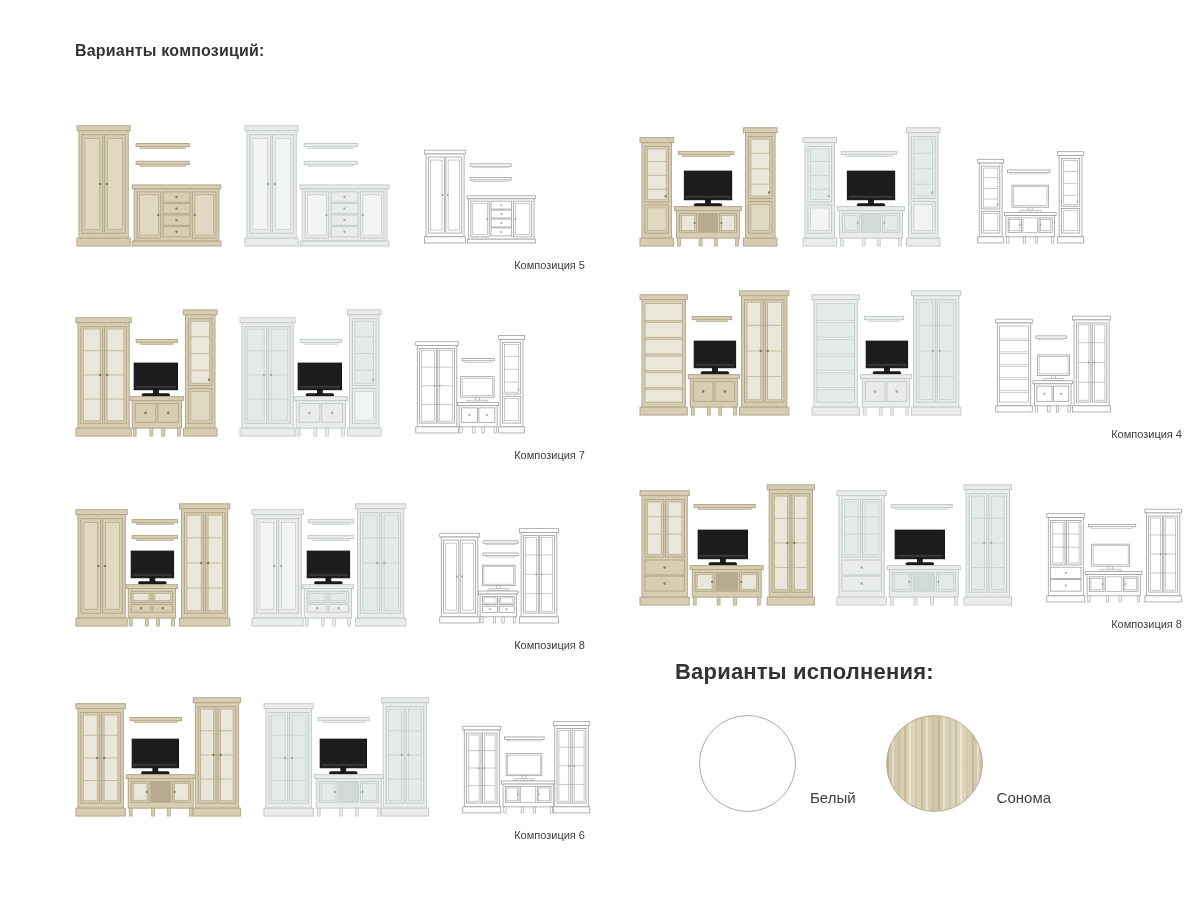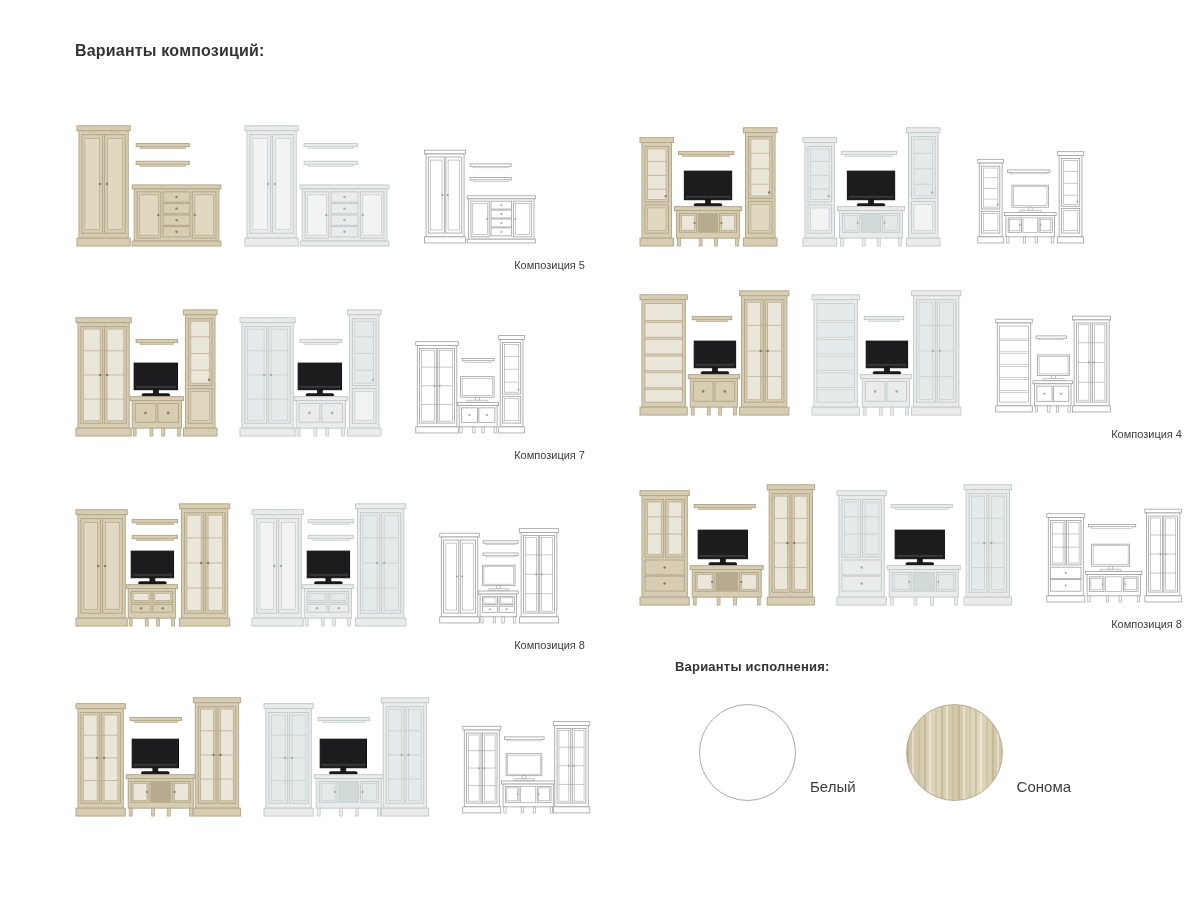--- a/index.html
+++ b/index.html
@@ -23,22 +23,22 @@
   .renders { display: flex; align-items: flex-end; gap: 20px; }
   .render svg { display: block; }
   .render-color svg { height: 140px; width: auto; }
   .render-wire { margin-bottom: 4px; margin-left: 12px; }
   .render-wire svg { height: 108px; width: auto; }
   .comp-caption {
     font-size: 11px; color: #3d3d3d;
     margin-top: 9px; text-align: right; padding-right: 18px;
   }
   .finishes { margin-left: 36px; }
-  .finishes-title { font-size: 13px; margin: 14px 12px 30px 0; }
-  .swatches { display: flex; gap: 50px; margin-left: 24px; }
+  .finishes-title { font-size: 22px; margin: 14px 12px 30px 0; }
+  .swatches { display: flex; gap: 30px; margin-left: 24px; }
   .swatch-item { display: flex; align-items: flex-end; gap: 14px; }
   .swatch-circle { width: 97px; height: 97px; border-radius: 50%; }
   .swatch-white { background: #ffffff; border: 1px solid #ababab; }
   .swatch-sonoma {
     border: 1px solid #b9ae93;
     background:
       repeating-linear-gradient(90deg,
         rgba(150,135,100,.28) 0 2px, rgba(0,0,0,0) 2px 5px,
         rgba(255,255,255,.4) 5px 7px, rgba(0,0,0,0) 7px 11px,
         rgba(160,145,110,.18) 11px 13px, rgba(0,0,0,0) 13px 17px),
@@ -577,20 +577,21 @@
                 <rect x="145" y="27" width="18" height="98" fill="#ffffff" stroke="#9a9a9a" stroke-width="1"></rect>
                 <rect x="147.5" y="29.5" width="13" height="93" fill="#ffffff" stroke="#9a9a9a" stroke-width="0.7"></rect>
                 <line x1="127.5" y1="51.5" x2="160.5" y2="51.5" stroke="#9a9a9a" stroke-width="0.7"></line>
                 <line x1="127.5" y1="76" x2="160.5" y2="76" stroke="#9a9a9a" stroke-width="0.7"></line>
                 <line x1="127.5" y1="100.5" x2="160.5" y2="100.5" stroke="#9a9a9a" stroke-width="0.7"></line>
                 <circle cx="140.5" cy="76" r="1.2" fill="#9a9a9a"></circle>
                 <circle cx="147.5" cy="76" r="1.2" fill="#9a9a9a"></circle>
               </svg>
             </div>
           </div>
+          <figcaption class="comp-caption">Композиция 6</figcaption>
         </figure>
       </div>
     <div class="col-right">
       <div id="col-right-groups">
           <figure class="comp-group">
             <div class="renders">
               <div class="render render-color">
                 <svg viewBox="0 0 145 142" xmlns="http://www.w3.org/2000/svg">
                   <rect x="1" y="28" width="34" height="5" fill="#d7cdb2" stroke="#b3a78a" stroke-width="1"></rect>
                   <rect x="3" y="33" width="30" height="97" fill="#d7cdb2" stroke="#b3a78a" stroke-width="1"></rect>

